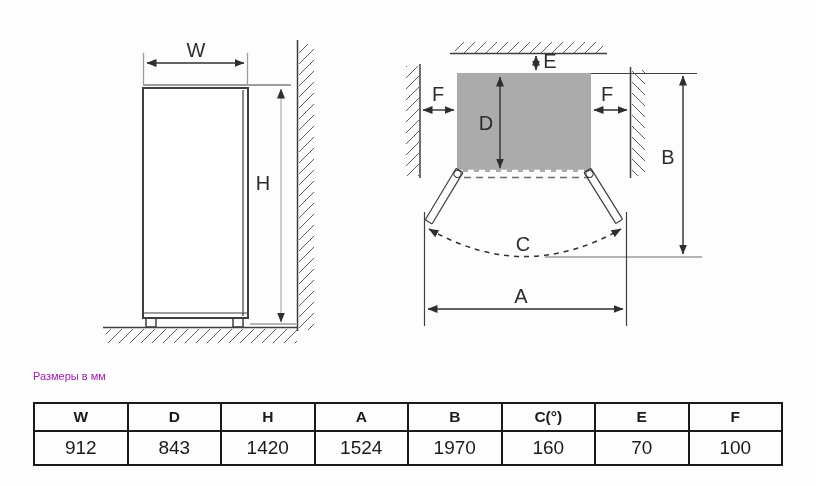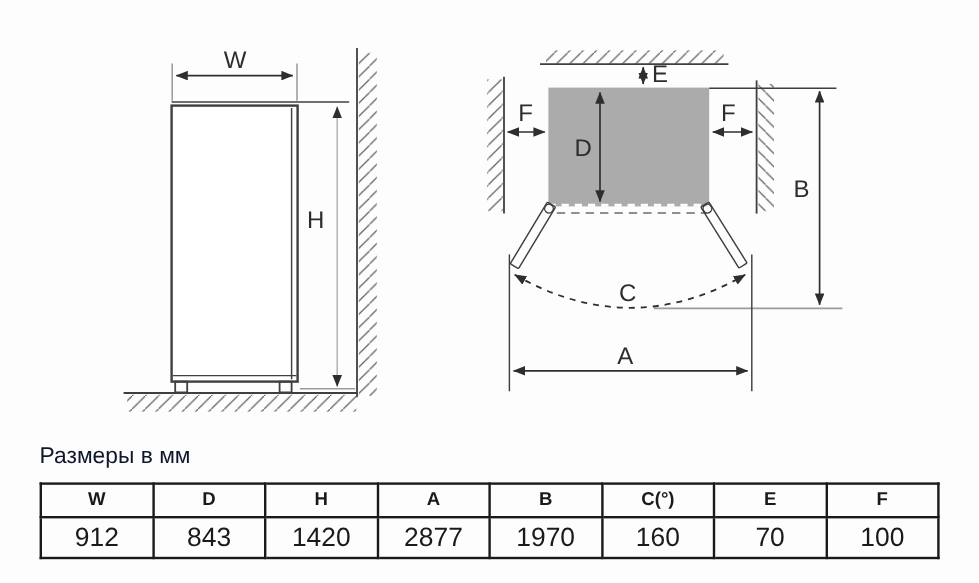--- a/index.html
+++ b/index.html
@@ -9,28 +9,28 @@
 
   .ln   { stroke:#3f3f3f; stroke-width:1.5; fill:none; }
   .ln2  { stroke:#3f3f3f; stroke-width:2;   fill:#ffffff; }
   .thin { stroke:#3f3f3f; stroke-width:1.2; fill:none; }
   .ext  { stroke:#9c9c9c; stroke-width:1.3; fill:none; }
   .dim  { stroke:#2f2f2f; stroke-width:1.4; fill:none; }
   .dimlight { stroke:#b6b6b6; stroke-width:1.3; fill:none; }
   .dash { stroke:#2f2f2f; stroke-width:1.5; fill:none; stroke-dasharray:5 5; }
   .lbl  { font:20px "Liberation Sans", sans-serif; fill:#2d2d2d; text-anchor:middle; }
 
-  .caption { position:absolute; left:33px; top:370px; font-size:19px; color:#0f172a; }
+  .caption { position:absolute; left:33px; top:370px; font-size:11px; color:#a21caf; }
 
   table.dims { position:absolute; left:33px; top:402px; width:750px;
                border-collapse:collapse; table-layout:fixed; }
   table.dims th, table.dims td { border:2px solid #1a1a1a; text-align:center;
                color:#1a1a1a; padding:0; }
   table.dims th { height:26px; font-size:15.5px; font-weight:bold; }
-  table.dims td { height:32px; font-size:22px; font-weight:normal; }
+  table.dims td { height:32px; font-size:19px; font-weight:normal; }
 </style>
 </head>
 <body>
 
 <div id="canvas">
 
   <svg id="diagram" width="816" height="362" viewBox="0 0 816 362">
     <defs>
       <marker id="arr" viewBox="0 0 10 8" markerWidth="10" markerHeight="8" refX="9.5" refY="4" orient="auto-start-reverse" markerUnits="userSpaceOnUse">
         <path d="M0,0 L10,4 L0,8 Z" fill="#2e2e2e"></path>
@@ -130,21 +130,21 @@
         <th>C(°)</th>
         <th>E</th>
         <th>F</th>
       </tr>
     </thead>
     <tbody>
       <tr>
         <td>912</td>
         <td>843</td>
         <td>1420</td>
-        <td>2877</td>
+        <td>1524</td>
         <td>1970</td>
         <td>160</td>
         <td>70</td>
         <td>100</td>
       </tr>
     </tbody>
   </table>
 
 </div>
 

